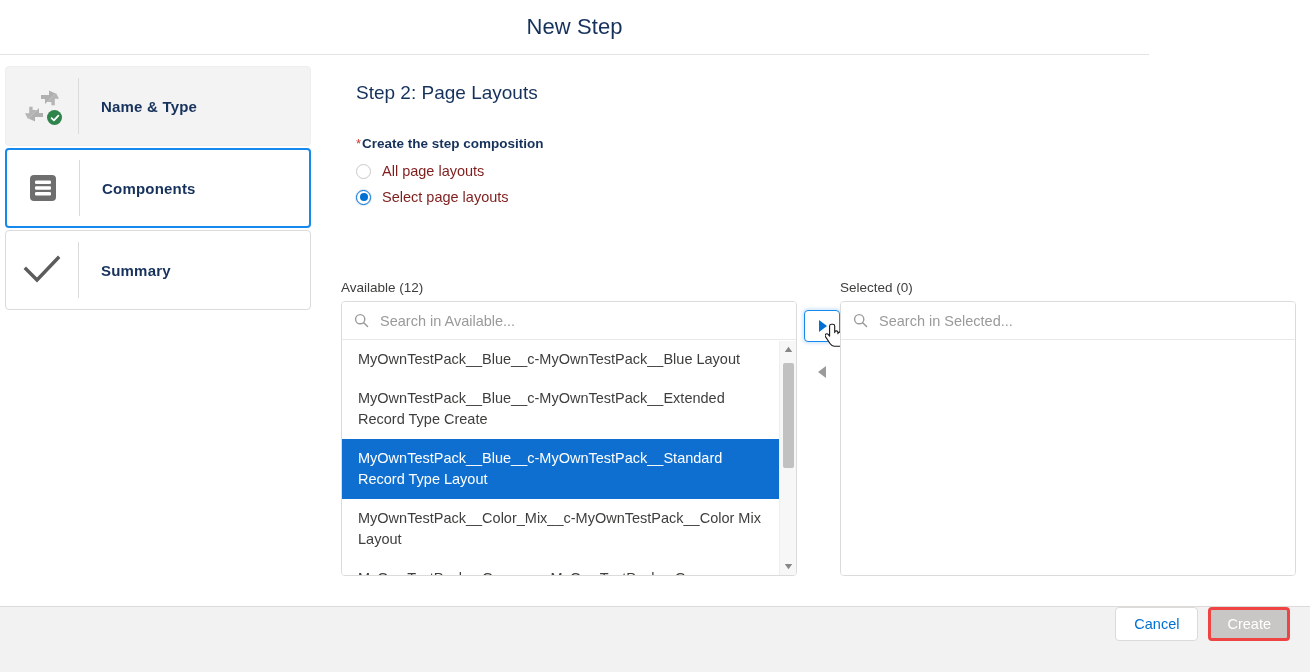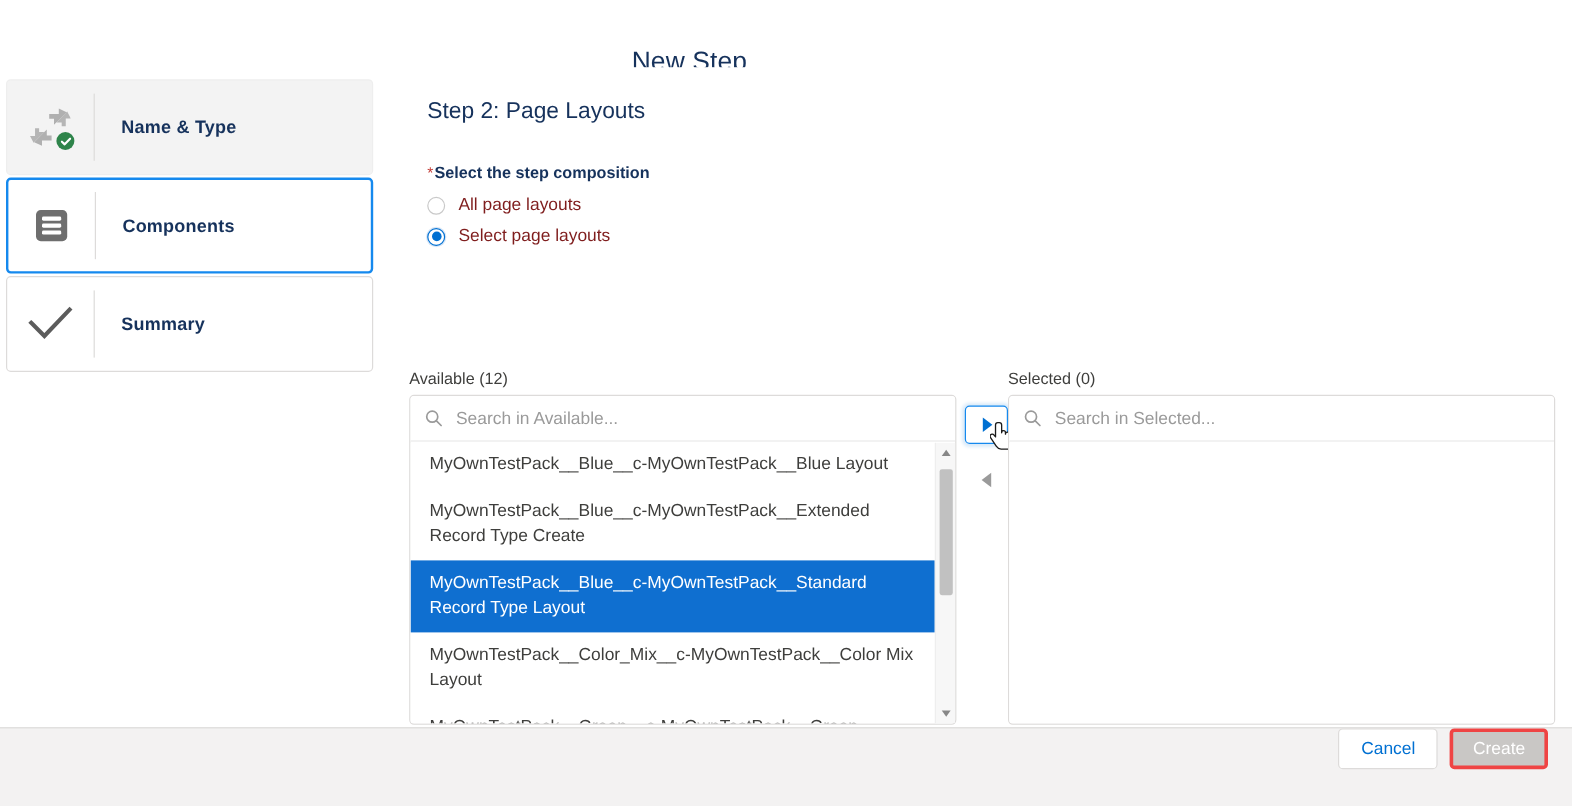--- a/index.html
+++ b/index.html
@@ -16,21 +16,21 @@
     width: 1310px; height: 672px;
     background: #ffffff;
   }
 
   
   .modal-header {
     position: absolute; left: 0; top: 0;
     width: 1149px; height: 55px;
     background: #ffffff;
     border-bottom: 1px solid #e3e3e3;
-    display: flex; align-items: center; justify-content: center; margin-top: 24px;
+    display: flex; align-items: center; justify-content: center;
   }
   .modal-title {
     font-size: 22px; font-weight: 400; color: #16325c;
     letter-spacing: 0.1px;
   }
 
   
   .modal-body {
     position: absolute; left: 0; top: 56px;
     width: 1310px; height: 549px;
@@ -118,21 +118,21 @@
     box-shadow: 0 0 0 1px #d8e6f6;
   }
   .radio-mark.checked::after {
     content: ""; width: 8px; height: 8px; border-radius: 50%;
     background: #0070d2;
   }
   .radio-label { font-size: 14.5px; color: #7f1d1d; }
 
   
   .picklist {
-    position: absolute; left: 341px; top: 252px;
+    position: absolute; left: 341px; top: 224px;
     width: 960px; height: 320px;
   }
   .col-head {
     font-size: 13.5px; color: #3e3e3c;
     margin-bottom: 6px;
   }
   .panel-col { position: absolute; top: 0; }
   .col-available { left: 0; width: 456px; }
   .col-selected  { left: 499px; width: 456px; }
 
@@ -336,21 +336,21 @@
         </div>
         <div class="step-divider"></div>
         <div class="step-label">Summary</div>
       </div>
     </div>
 
     <div class="content">
       <div class="content-title">Step 2: Page Layouts</div>
 
       <div class="field-label">
-        <span class="req-star">*</span><span>Select the step composition</span>
+        <span class="req-star">*</span><span>Create the step composition</span>
       </div>
 
       <div class="radio-row">
         <span class="radio-mark"></span>
         <span class="radio-label">All page layouts</span>
       </div>
       <div class="radio-row">
         <span class="radio-mark checked"></span>
         <span class="radio-label">Select page layouts</span>
       </div>

